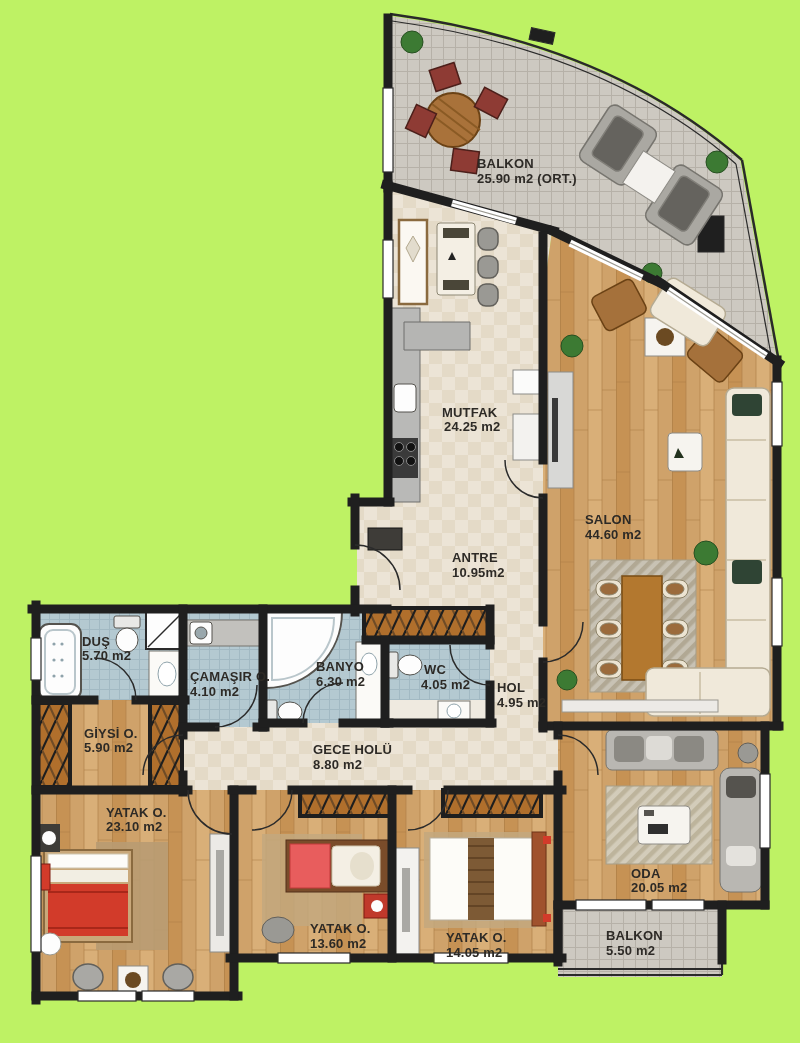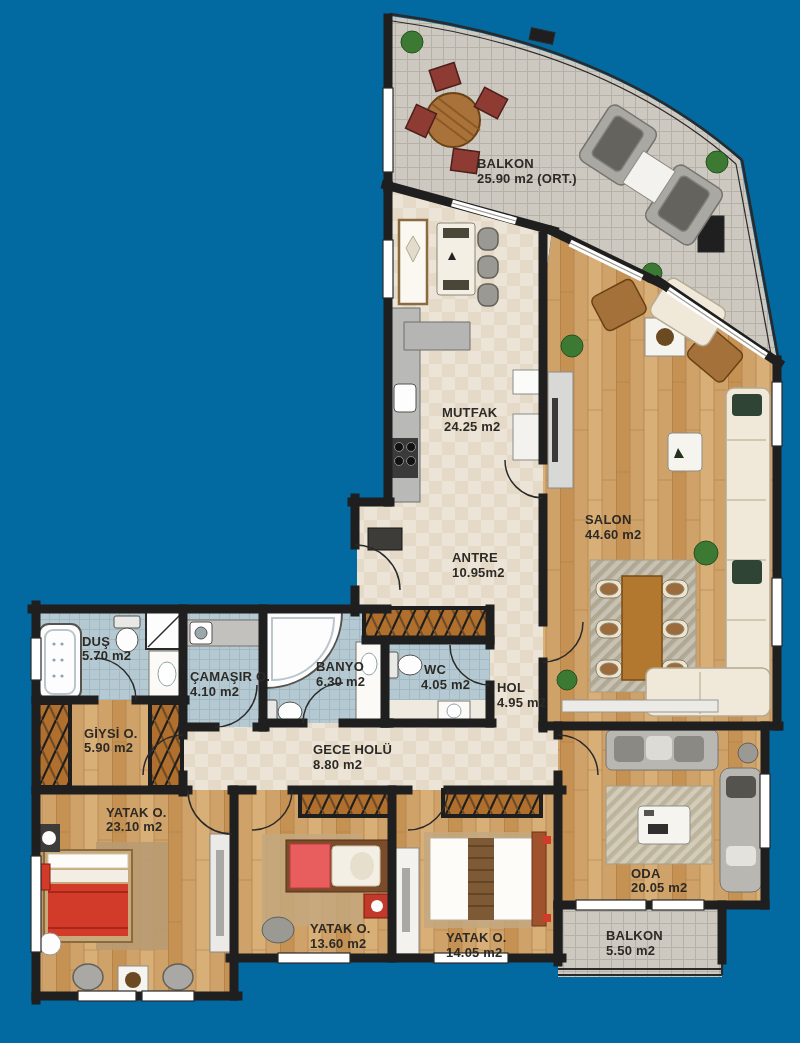--- a/index.html
+++ b/index.html
@@ -1,16 +1,16 @@
 <!DOCTYPE html>
 <html><head>
 <meta charset="utf-8">
 <style>
   html,body{margin:0;padding:0;background:#ffffff;}
-  .stage{position:relative;width:800px;height:1043px;background:#0369a1;overflow:hidden;
+  .stage{position:relative;width:800px;height:1043px;background:#bef264;overflow:hidden;
          font-family:"Liberation Sans", sans-serif;}
   svg{position:absolute;left:0;top:0;}
   text.room-name, text.room-area{
     font-family:"Liberation Sans", sans-serif;
     font-size:13px;font-weight:bold;fill:#2d2a26;letter-spacing:.2px;
   }
 </style>
 </head>
 <body>
 

